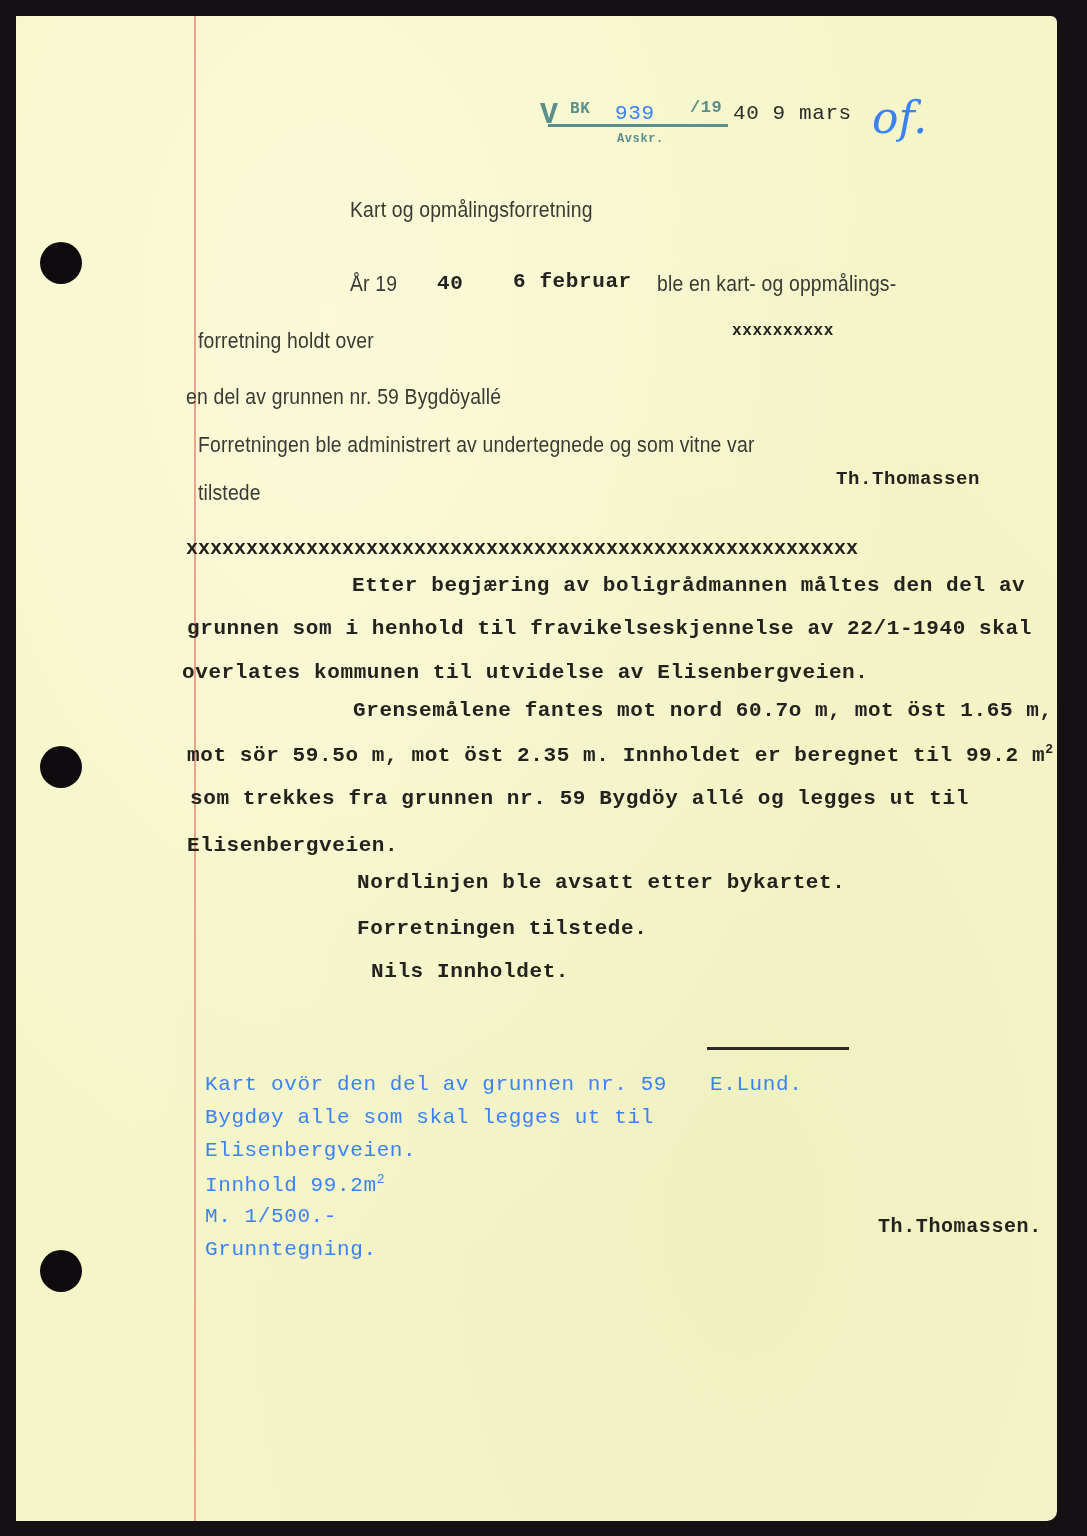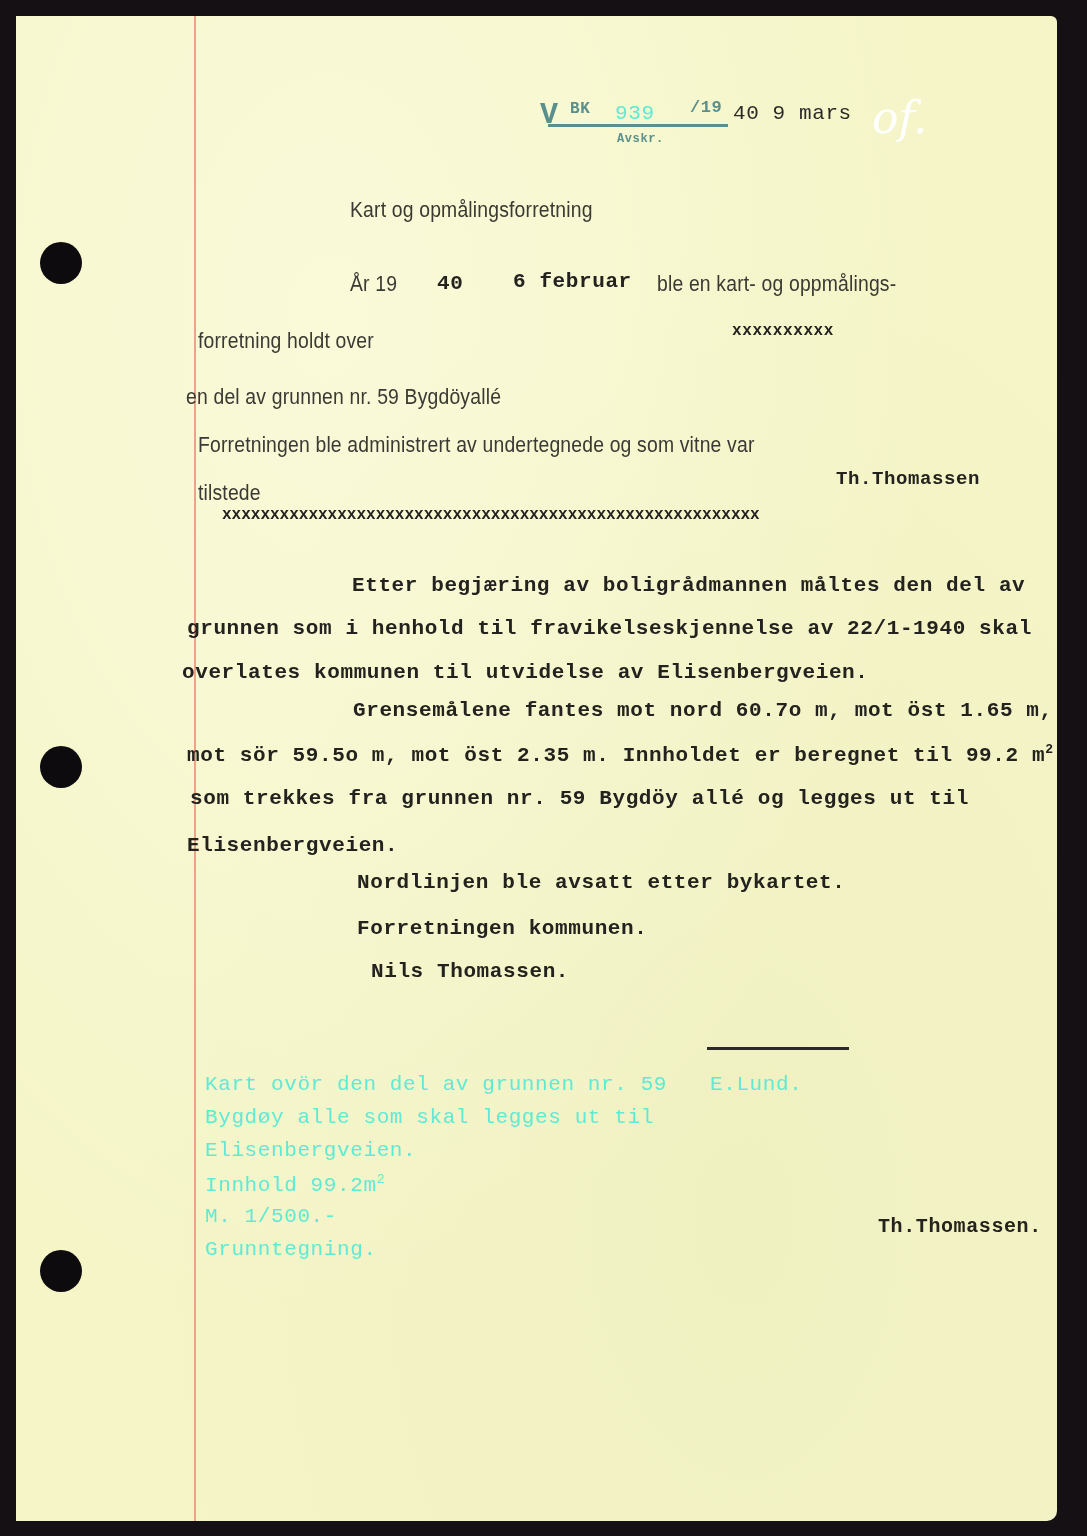--- a/index.html
+++ b/index.html
@@ -20,28 +20,28 @@
     }
     .margin-line {
       position: absolute; left: 194px; top: 16px;
       width: 2px; height: 1505px; background: #e8957e; opacity: .85;
     }
     .punch {
       position: absolute; left: 40px; width: 42px; height: 42px;
       border-radius: 50%; background: #0d0b0d;
     }
     .t { position: absolute; white-space: pre; color: #2b2a26; font-size: 21px; letter-spacing: 0.6px; }
-    .light { color: #5eead4; font-weight: normal; }
+    .light { color: #3b82f6; font-weight: normal; }
     .bold { font-weight: bold; color: #23221f; }
     .condensed { font-family: "Liberation Sans Narrow", "Liberation Sans", sans-serif; font-size: 22px; letter-spacing: 0.2px; transform: scaleX(0.88); transform-origin: left; color: #3a3933; }
     .stamp { color: #5a8f8c; font-weight: bold; }
     .stamp-line { position: absolute; height: 3px; background: #5a8f8c; }
     .sig-line { position: absolute; left: 707px; top: 1047px; width: 142px; height: 3px; background: #2b2a26; }
     .sup { font-size: 13px; vertical-align: super; }
-    .scribble { position: absolute; color: #ffffff; font-family: "DejaVu Serif", serif; font-style: italic; font-size: 44px; }
+    .scribble { position: absolute; color: #3b82f6; font-family: "DejaVu Serif", serif; font-style: italic; font-size: 44px; }
   </style>
 </head>
 <body>
 
 <div class="paper"></div>
 <div class="margin-line"></div>
 
 <div class="punch" style="top:242px;"></div>
 <div class="punch" style="top:746px;"></div>
 <div class="punch" style="top:1250px;"></div>
@@ -62,34 +62,34 @@
 <div class="t bold" style="left:513px;top:270px;">6 februar</div>
 <div class="t condensed" style="left:657px;top:271px;">ble en kart- og oppmålings-</div>
 <div class="t condensed" style="left:198px;top:328px;">forretning holdt over</div>
 <div class="t bold" style="left:732px;top:322px;font-size:16px;">xxxxxxxxxx</div>
 <div class="t condensed" style="left:186px;top:384px;">en del av grunnen nr. 59 Bygdöyallé</div>
 
 <div class="t condensed" style="left:198px;top:432px;">Forretningen ble administrert av undertegnede og som vitne var</div>
 <div class="t condensed" style="left:198px;top:480px;">tilstede</div>
 <div class="t bold" style="left:836px;top:468px;font-size:19px;">Th.Thomassen</div>
 
-<div class="t bold" style="left:186px;top:506px;font-size:16px;letter-spacing:0;margin-left:36px;">xxxxxxxxxxxxxxxxxxxxxxxxxxxxxxxxxxxxxxxxxxxxxxxxxxxxxxxx</div>
+<div class="t bold" style="left:186px;top:537px;font-size:20px;letter-spacing:0;">xxxxxxxxxxxxxxxxxxxxxxxxxxxxxxxxxxxxxxxxxxxxxxxxxxxxxxxx</div>
 
 <div class="t bold" style="left:352px;top:574px;">Etter begjæring av boligrådmannen måltes den del av</div>
 <div class="t bold" style="left:187px;top:617px;">grunnen som i henhold til fravikelseskjennelse av 22/1-1940 skal</div>
 <div class="t bold" style="left:182px;top:661px;">overlates kommunen til utvidelse av Elisenbergveien.</div>
 
 <div class="t bold" style="left:353px;top:699px;">Grensemålene fantes mot nord 60.7o m, mot öst 1.65 m,</div>
 <div class="t bold" style="left:187px;top:742px;"><span>mot sör 59.5o m, mot öst 2.35 m. Innholdet er beregnet til 99.2 m</span><span class="sup">2</span></div>
 <div class="t bold" style="left:190px;top:787px;">som trekkes fra grunnen nr. 59 Bygdöy allé og legges ut til</div>
 <div class="t bold" style="left:187px;top:834px;">Elisenbergveien.</div>
 
 <div class="t bold" style="left:357px;top:871px;">Nordlinjen ble avsatt etter bykartet.</div>
-<div class="t bold" style="left:357px;top:917px;">Forretningen kommunen.</div>
-<div class="t bold" style="left:371px;top:960px;">Nils Thomassen.</div>
+<div class="t bold" style="left:357px;top:917px;">Forretningen tilstede.</div>
+<div class="t bold" style="left:371px;top:960px;">Nils Innholdet.</div>
 
 <div class="sig-line"></div>
 <div class="t light" style="left:205px;top:1073px;">Kart ovör den del av grunnen nr. 59</div>
 <div class="t light" style="left:205px;top:1106px;">Bygdøy alle som skal legges ut til</div>
 <div class="t light" style="left:205px;top:1139px;">Elisenbergveien.</div>
 <div class="t light" style="left:205px;top:1172px;font-family:Liberation Mono, monospace;"><span>Innhold 99.2m</span><span class="sup">2</span></div>
 <div class="t light" style="left:205px;top:1205px;">M. 1/500.-</div>
 <div class="t light" style="left:205px;top:1238px;">Grunntegning.</div>
 
 <div class="t light" style="left:710px;top:1073px;">E.Lund.</div>

